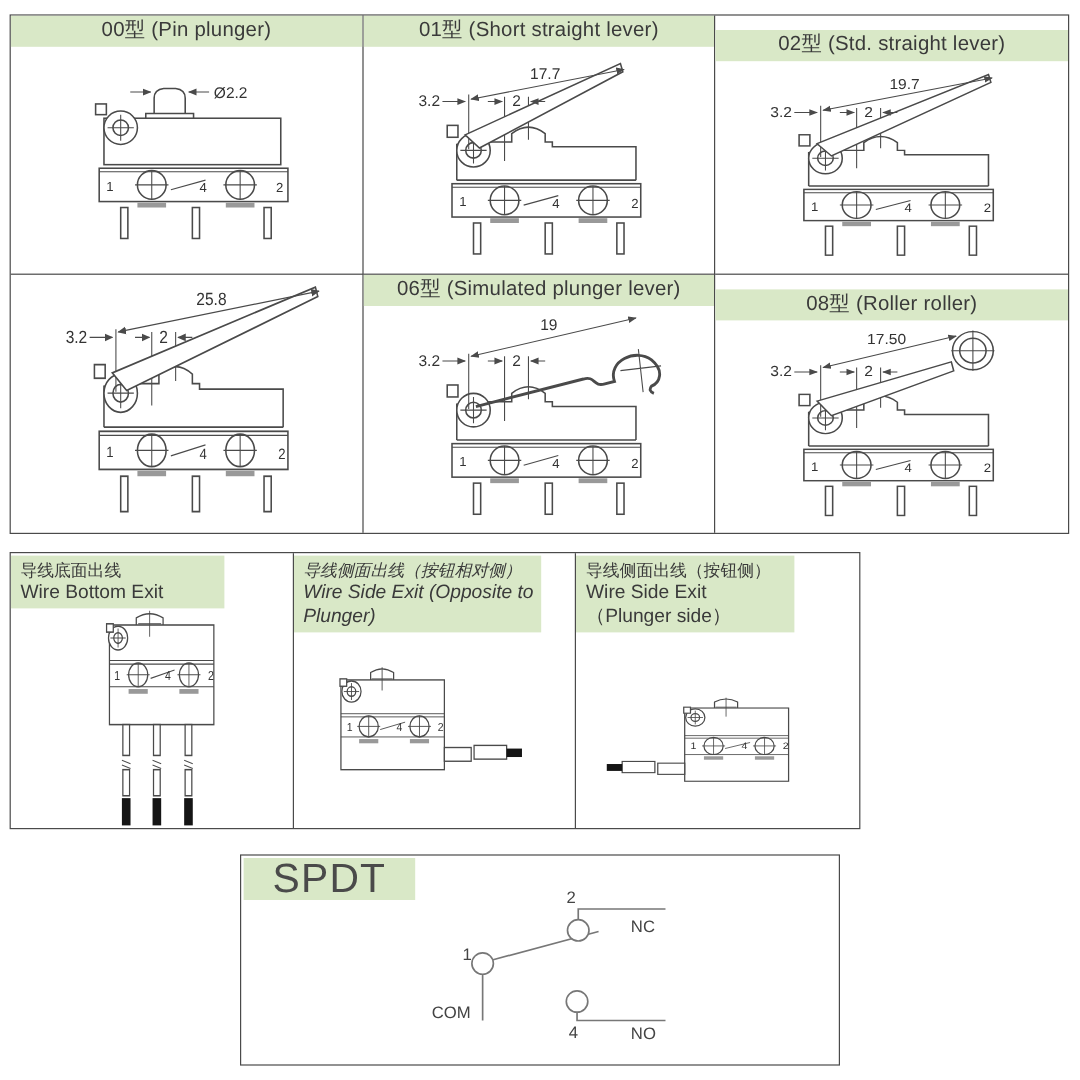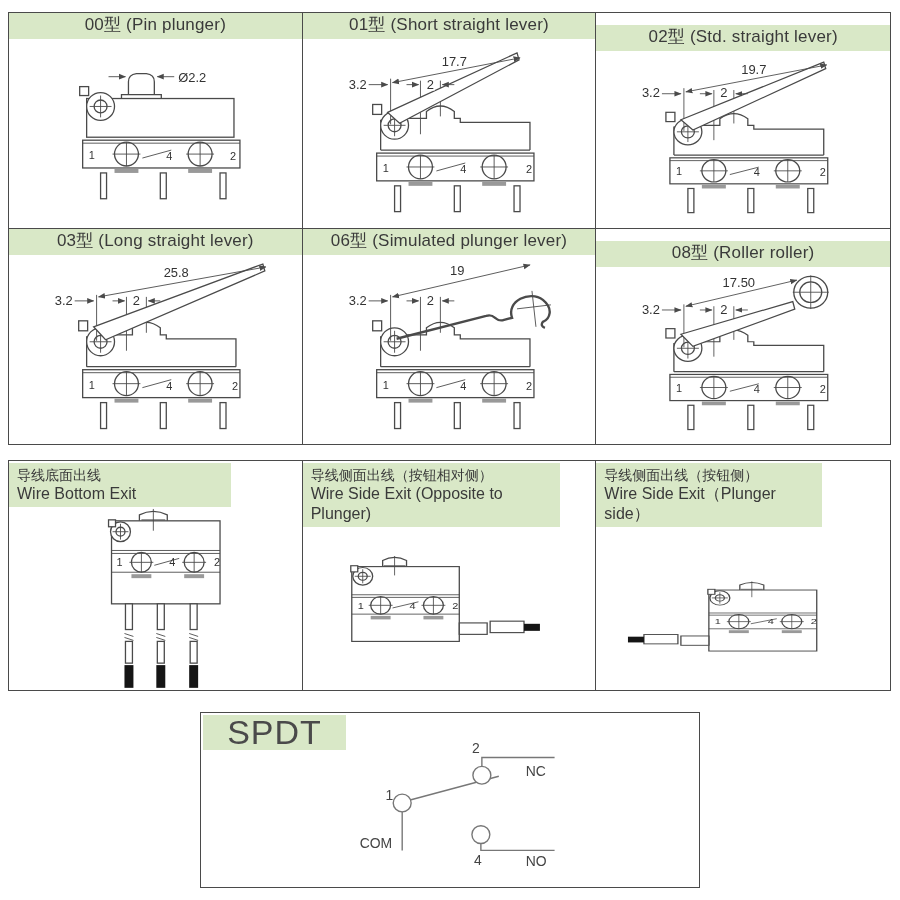--- a/index.html
+++ b/index.html
@@ -16,31 +16,31 @@
   .gcell:nth-child(3n) { border-right:none;margin-top:12px; }
   .gcell:nth-child(n+4) { border-bottom:none; }
   .cell-header {
     height:26px; flex:none; background:var(--green);
     display:flex; align-items:flex-start; justify-content:center;
     font-size:17px; color:var(--txt); letter-spacing:.2px;
   }
   .drawing { flex:1; width:100%; height:100%; display:block; }
 
   .grid-wire {
-    position:absolute; left:8px; top:460px; width:883px; height:231px;
+    position:absolute; left:8px; top:460px; width:709px; height:231px;
     display:grid; grid-template-columns:repeat(3,1fr);
     border:1px solid var(--line);
   }
   .wcell { display:flex; flex-direction:column; border-right:1px solid var(--line); overflow:hidden; }
   .wcell:nth-child(3n) { border-right:none;gap:30px; }
   .wire-header { flex:none; margin-top:2px; background:var(--green); padding:3px 6px 3px 8px; color:var(--txt); }
   .wire-header .zh { font-size:14px; line-height:1.3; }
   .wire-header .en { font-size:16px; line-height:1.25; }
   .w1 .wire-header { width:76%; }
-  .w2 .wire-header { width:88%; }
+  .w2 .wire-header { width:88%;font-style:italic; }
   .w3 .wire-header { width:77%; }
 
   .spdt-box { position:absolute; left:200px; top:712px; width:500px; height:176px; border:1px solid var(--line); background:#fff; }
   .spdt-label {
     position:absolute; left:2px; top:2px; width:143px; height:35px; background:var(--green);
     display:flex; align-items:center; justify-content:center;
     font-size:34px; color:#4a4a4a; letter-spacing:1px;
   }
   .spdt-svg { position:absolute; inset:0; width:100%; height:100%; }
 
@@ -163,23 +163,20 @@
         <text class="dim" x="158" y="25" text-anchor="middle">19.7</text>
         <text class="dim" x="64" y="50" text-anchor="end">3.2</text>
         <text class="dim" x="128" y="50" text-anchor="middle">2</text>
         <text class="tnum" x="80" y="134">1</text>
         <text class="tnum" x="158" y="135">4</text>
         <text class="tnum" x="224" y="135">2</text>
       </svg>
     </div>
 
     <div class="gcell">
-      <div class="cell-header">
-        <span>03型 (Long straight lever)</span>
-      </div>
       <svg class="drawing" viewBox="0 0 294 190" preserveAspectRatio="none">
         <use href="#swbody"></use>
         <path class="thin" d="M88,40 L88,86 M118,42 L118,96 M138,42 L138,78"></path>
         <path class="olf" d="M85,72 L255,9 L257,16 L97,85 Z"></path>
         <line class="thin" x1="66" y1="46" x2="85" y2="46" marker-end="url(#arr)"></line>
         <line class="thin" x1="104" y1="46" x2="116" y2="46" marker-end="url(#arr)"></line>
         <line class="thin" x1="152" y1="46" x2="140" y2="46" marker-end="url(#arr)"></line>
         <line class="thin" x1="90" y1="42" x2="258" y2="12" marker-start="url(#arr)" marker-end="url(#arr)"></line>
         <text class="dim" x="168" y="22" text-anchor="middle">25.8</text>
         <text class="dim" x="64" y="50" text-anchor="end">3.2</text>

